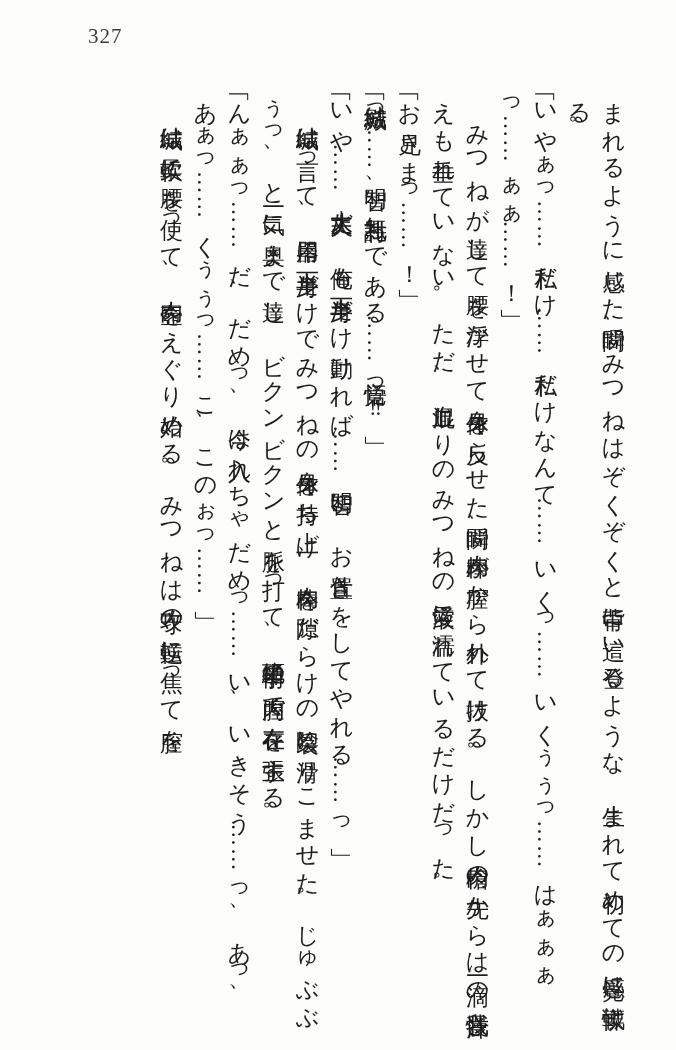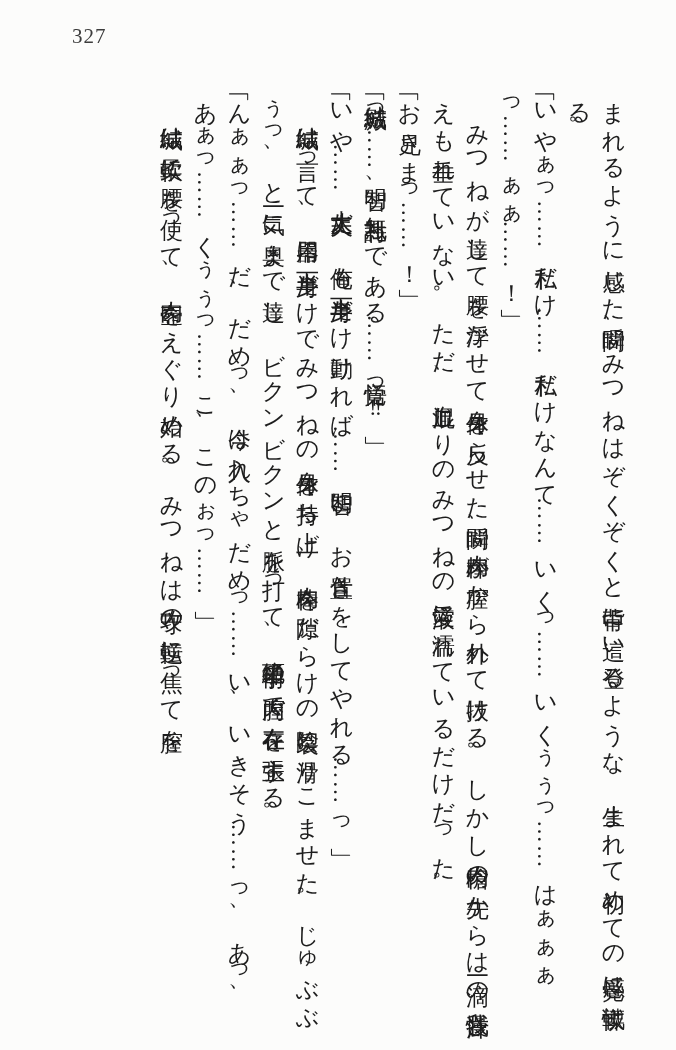--- a/index.html
+++ b/index.html
@@ -14,21 +14,21 @@
     background: #fbfbfa;
   }
   .page {
     position: absolute;
     inset: 0;
     background: #fcfcfb;
   }
   .page-number {
     position: absolute;
     top: 24px;
-    left: 72px;
+    left: 88px;
     font-family: "Liberation Serif", "DejaVu Serif", serif;
     font-size: 21px;
     color: #3c3c3c;
     letter-spacing: 1px;
   }
   .text-area {
     position: absolute;
     top: 86px;
     right: 46px;
     height: 948px;

